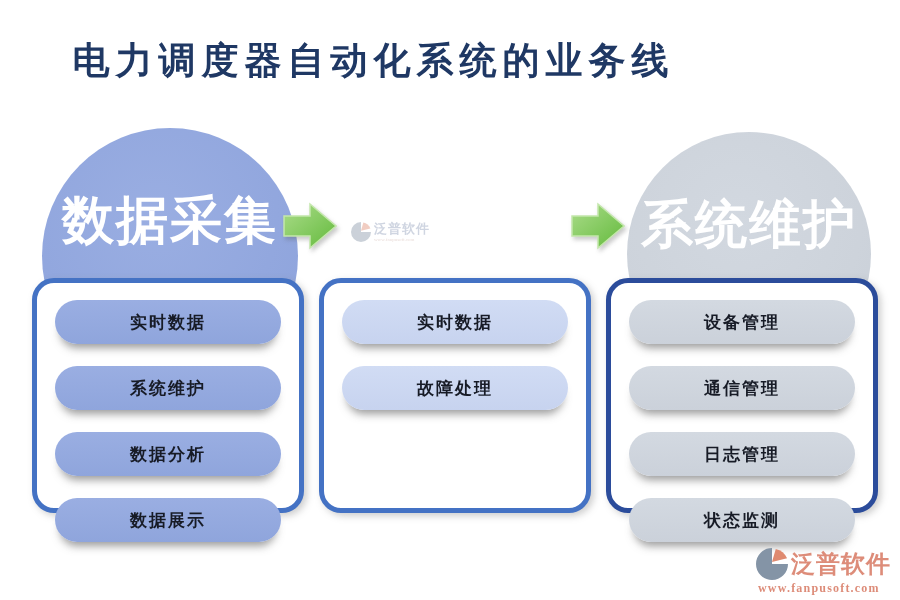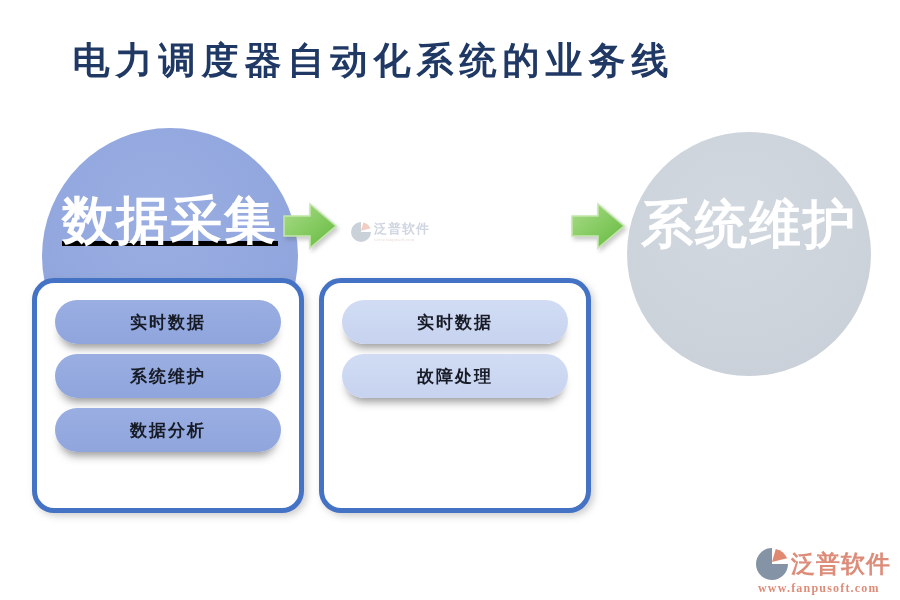--- a/index.html
+++ b/index.html
@@ -13,30 +13,30 @@
   }
   .circle{
     position:absolute;border-radius:50%;z-index:1;
     display:flex;justify-content:center;align-items:flex-start;
   }
   .circle-label{
     margin-top:64px;font-size:52px;font-weight:bold;color:#ffffff;
     letter-spacing:2px;line-height:58px;white-space:nowrap;
   }
   .circle-1{left:42px;top:128px;width:256px;height:256px;
-    background:radial-gradient(circle at 45% 35%, #9AAEE2 0%, #92A7DE 55%, #8CA2DB 100%);text-decoration:underline;}
+    background:radial-gradient(circle at 45% 35%, #9AAEE2 0%, #92A7DE 55%, #8CA2DB 100%);}
   .circle-2{left:330px;top:131px;width:240px;height:240px;
     background:radial-gradient(circle at 45% 35%, #D0DBF3 0%, #C9D4EF 60%, #C4D0ED 100%);}
   .circle-3{left:627px;top:132px;width:244px;height:244px;
     background:radial-gradient(circle at 45% 35%, #D2D8E0 0%, #CDD3DB 60%, #C8CED7 100%);}
   .panel{
     position:absolute;top:278px;width:272px;height:235px;box-sizing:border-box;
     background:#ffffff;border:5px solid #4472C4;border-radius:22px;z-index:3;
     box-shadow:3px 3px 7px rgba(125,125,125,.38);
-    display:flex;flex-direction:column;gap:10px;padding:17px 18px 14px 18px;
+    display:flex;flex-direction:column;gap:22px;padding:17px 18px 14px 18px;
   }
   .panel-1{left:32px;}
   .panel-2{left:319px;}
   .panel-3{left:606px;border-color:#2B4C9B;}
   .pill{
     height:44px;min-height:44px;border-radius:22px;
     display:flex;align-items:center;justify-content:center;
     font-size:17px;font-weight:bold;color:#171B26;letter-spacing:2px;
     box-shadow:0 9px 8px -5px rgba(75,75,75,.55);
   }
@@ -100,27 +100,34 @@
     <span class="wm-text">
       <span class="wm-brand">泛普软件</span>
       <span class="wm-url">www.fanpusoft.com</span>
     </span>
   </div>
 
   <div class="panel panel-1">
     <div class="pill">实时数据</div>
     <div class="pill">系统维护</div>
     <div class="pill">数据分析</div>
+    <div class="pill">数据展示</div>
   </div>
 
   <div class="panel panel-2">
     <div class="pill">实时数据</div>
     <div class="pill">故障处理</div>
   </div>
 
+  <div class="panel panel-3">
+    <div class="pill">设备管理</div>
+    <div class="pill">通信管理</div>
+    <div class="pill">日志管理</div>
+    <div class="pill">状态监测</div>
+  </div>
 
   <div class="footer-logo">
     <div class="fl-row">
       <svg width="32" height="32" viewBox="0 0 34 34">
         <path d="M17 17 L17 0 A17 17 0 1 0 34 17 Z" fill="#8494A6"></path>
         <path d="M17 15 L21 1 A17 17 0 0 1 33 11 Z" fill="#DF8A70"></path>
       </svg>
       <span class="fl-brand">泛普软件</span>
     </div>
     <span class="fl-url">www.fanpusoft.com</span>

